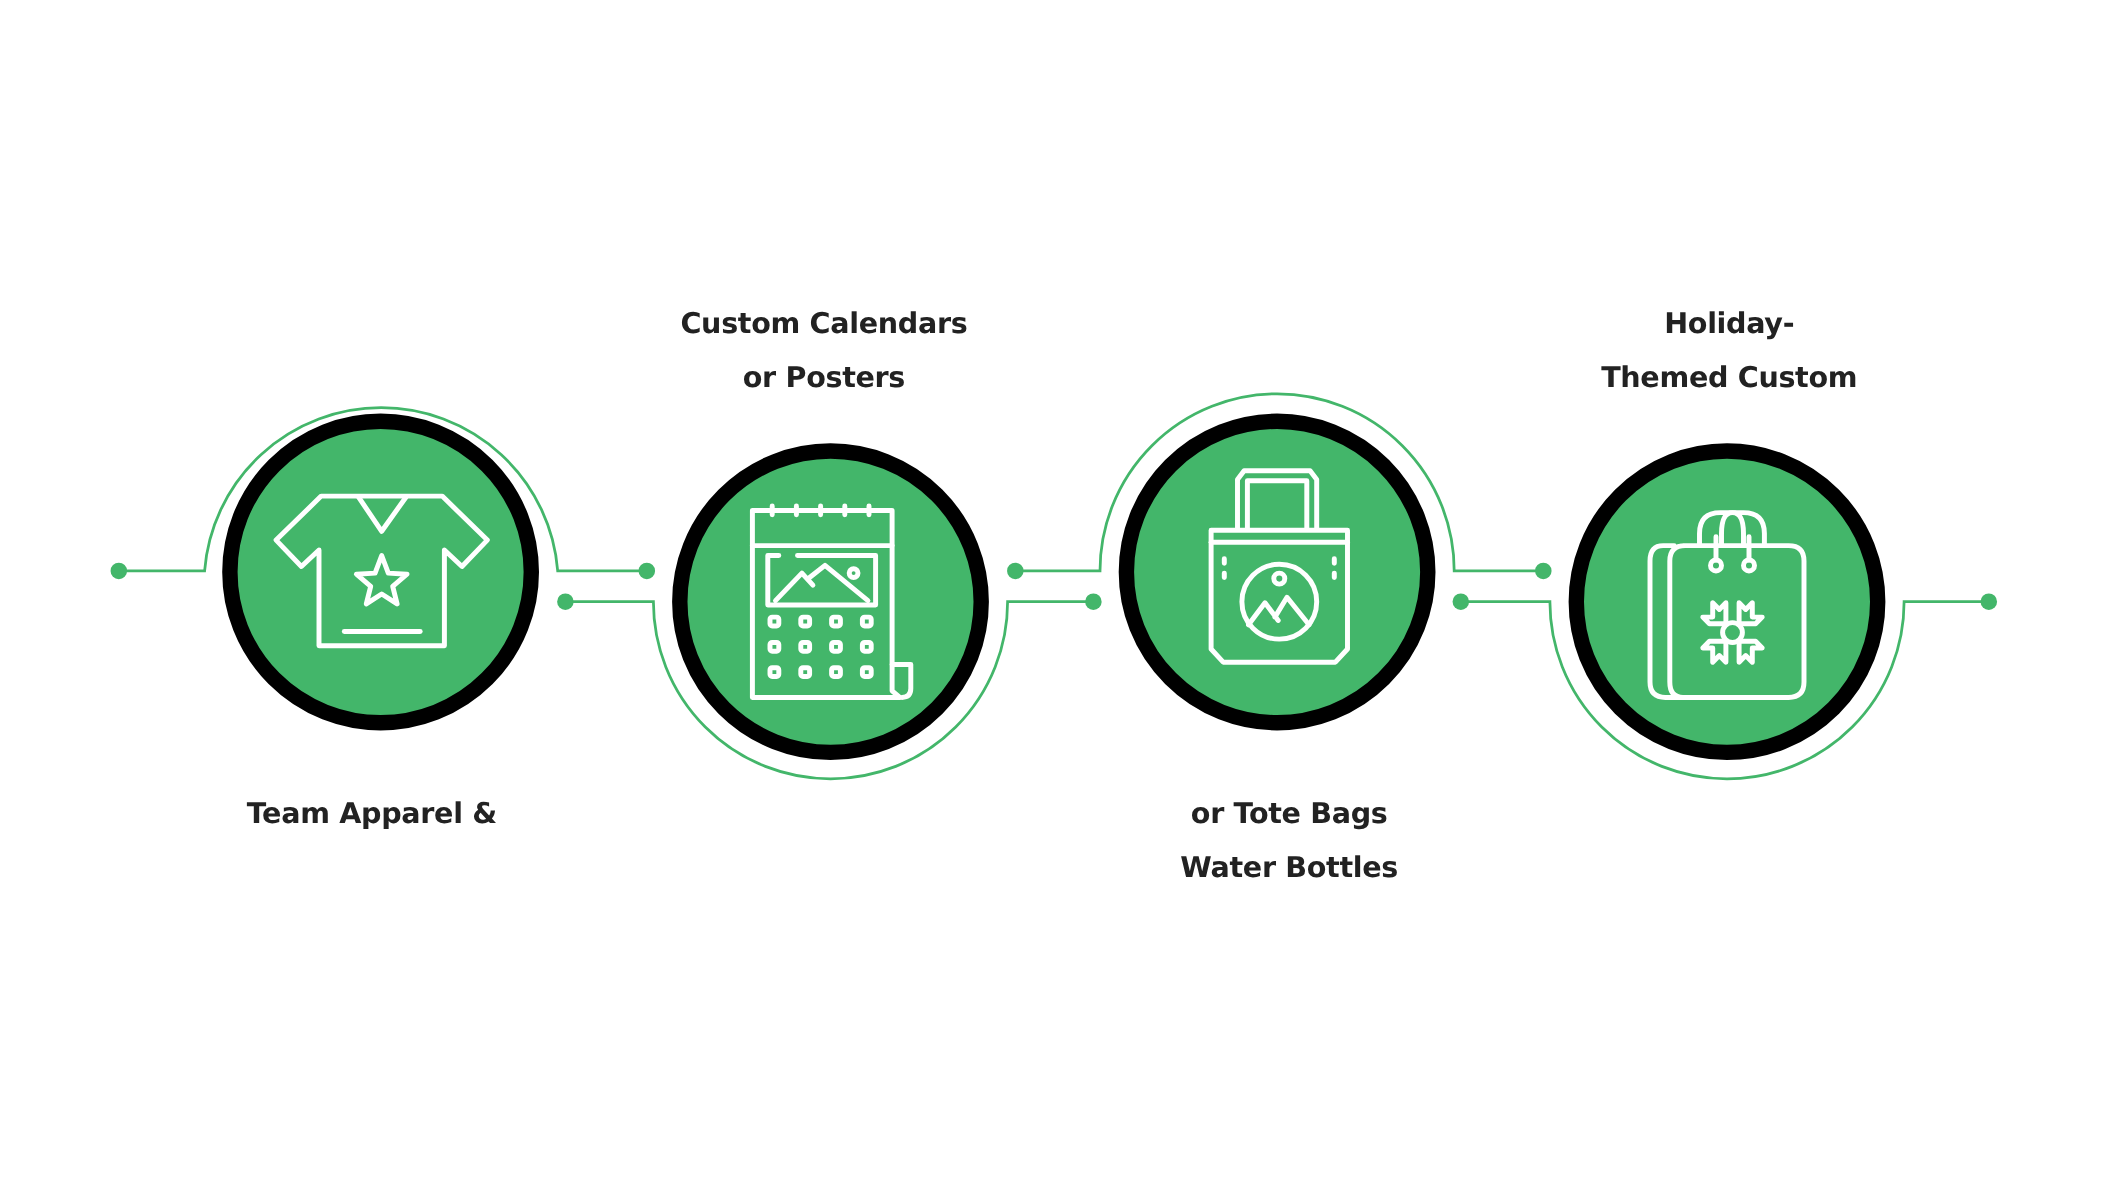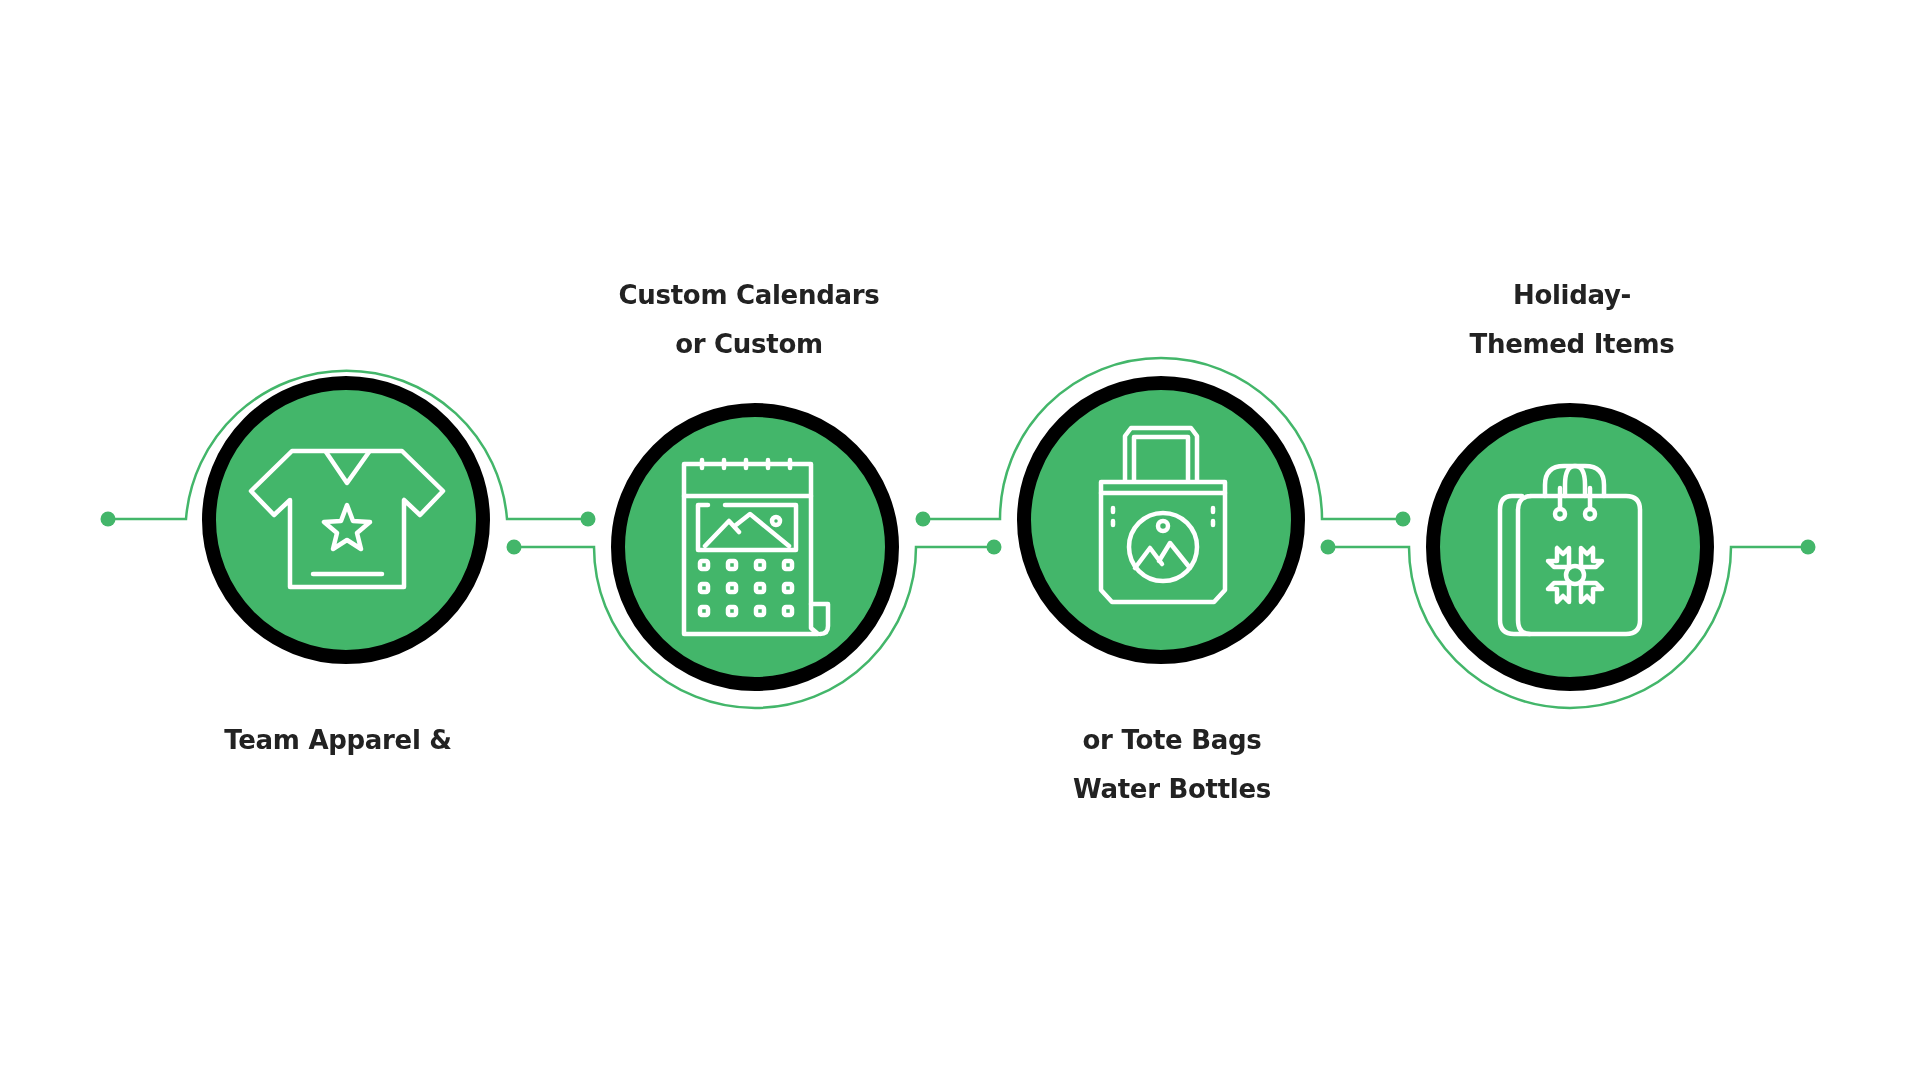--- a/index.html
+++ b/index.html
@@ -116,25 +116,25 @@
     </g>
   </svg>
 
   
   <div class="label" style="left:128px; top:716px;text-align:center;">
     <span>Team Apparel &amp;</span>
   </div>
 
   <div class="label" style="left:539px; top:271px;">
     <span>Custom Calendars</span>
-    <span>or Custom</span>
+    <span>or Posters</span>
   </div>
 
   <div class="label" style="left:962px; top:716px;">
     <span>or Tote Bags</span>
     <span>Water Bottles</span>
   </div>
 
   <div class="label" style="left:1362px; top:271px;text-align:center;">
     <span>Holiday-</span>
-    <span>Themed Items</span>
+    <span>Themed Custom</span>
   </div>
 </div>
 
 </body></html>

